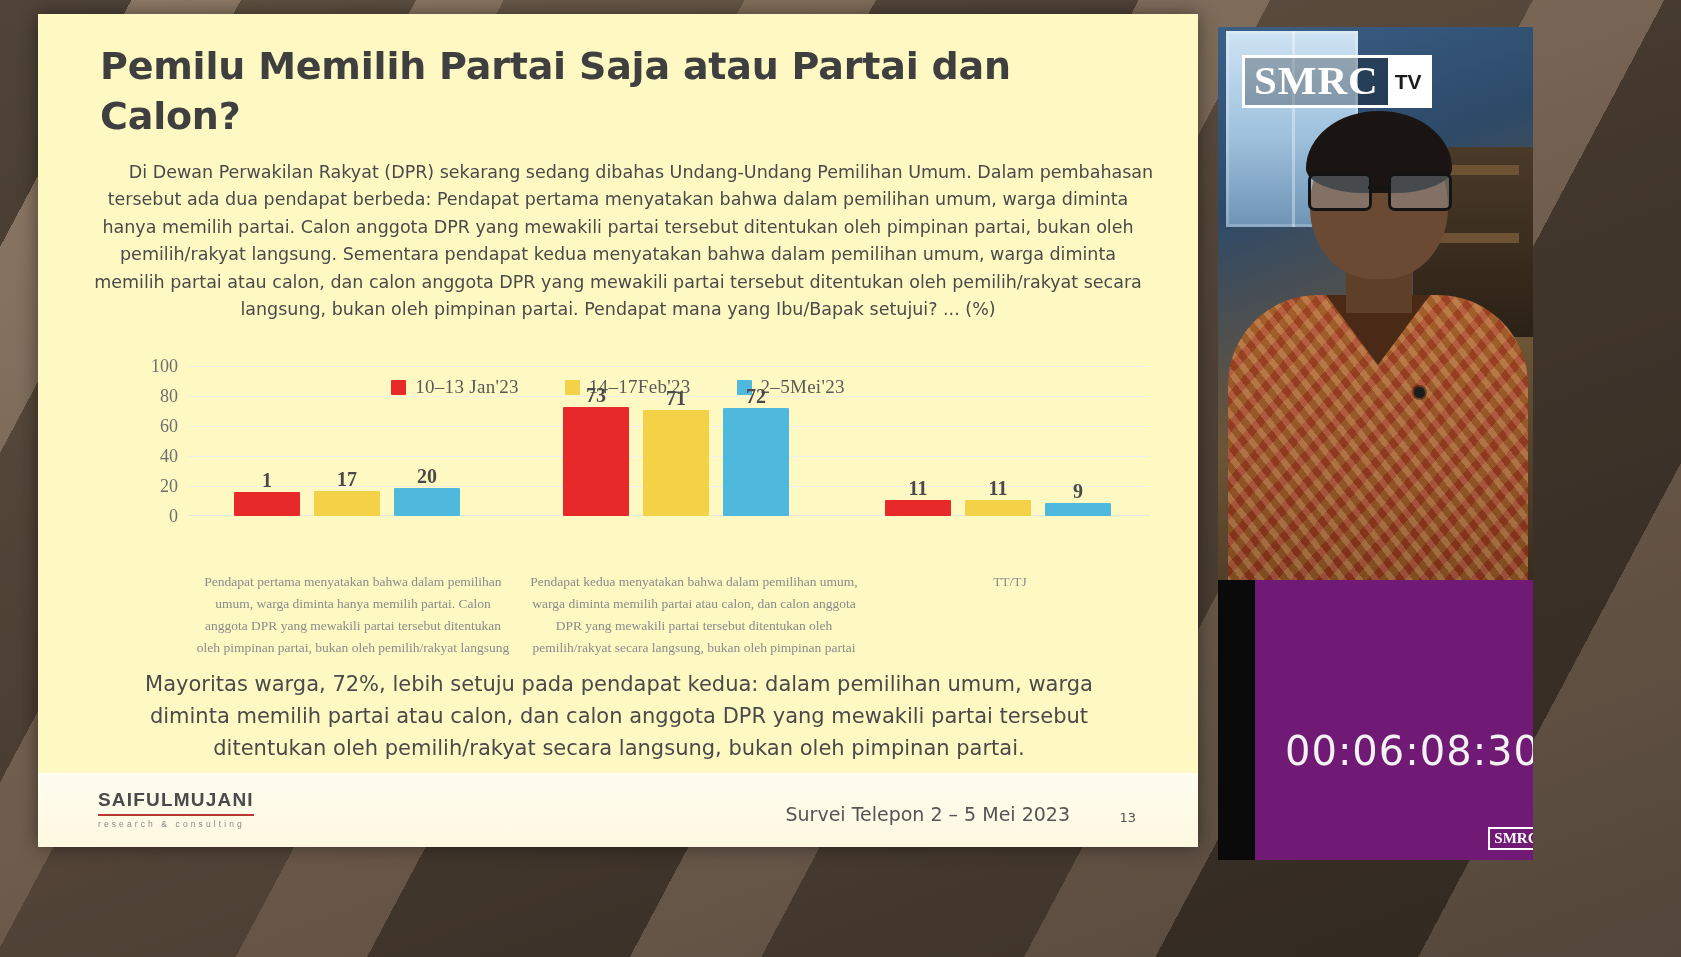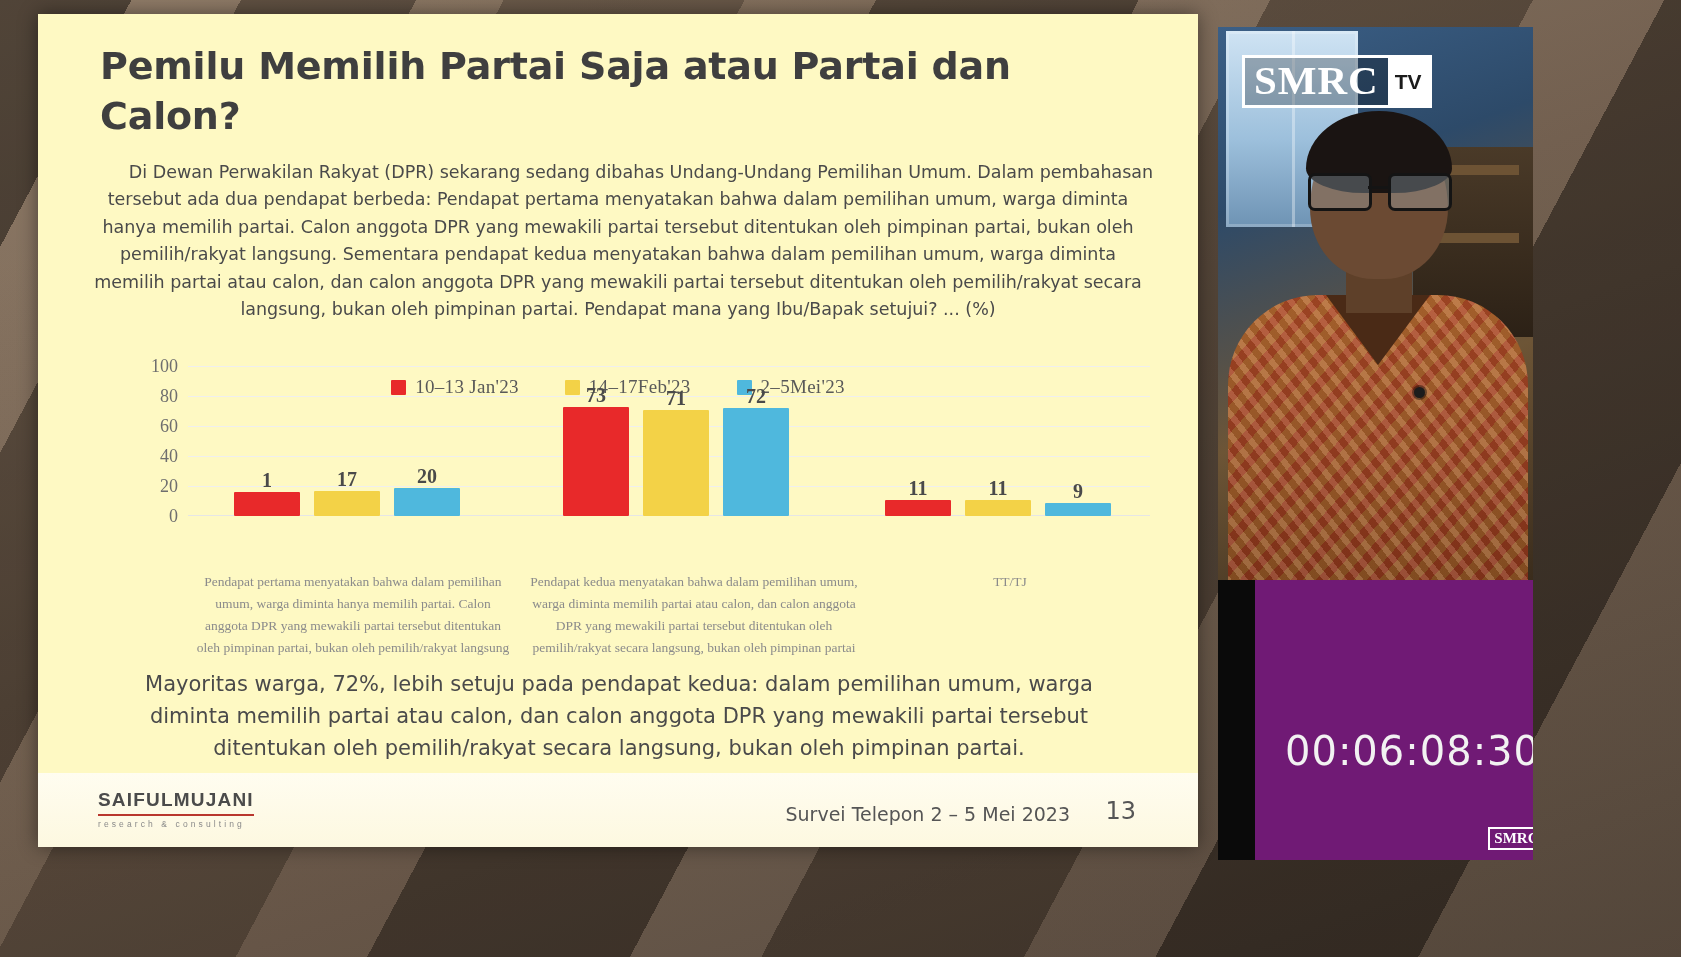--- a/index.html
+++ b/index.html
@@ -65,21 +65,21 @@
 
   
   .logo{position:absolute;left:60px;bottom:18px;}
   .logo-main{font-size:19px;letter-spacing:1.2px;color:#4b4b4b;font-weight:700;
       font-family:Liberation Sans, sans-serif;}
   .logo-rule{height:2px;background:#b9372e;margin:3px 0 3px;}
   .logo-sub{font-size:8.5px;letter-spacing:3.1px;color:#8a8a8a;
       font-family:"Liberation Sans",sans-serif;}
   .foot-src{position:absolute;right:128px;bottom:22px;font-size:19px;color:#555;
       font-family:"DejaVu Sans",sans-serif;}
-  .foot-page{position:absolute;right:62px;bottom:22px;font-size:24px;color:#555;
+  .foot-page{position:absolute;right:62px;bottom:22px;font-size:13px;color:#555;
       font-family:"DejaVu Sans",sans-serif;}
 
   
   #video{position:absolute;left:1218px;top:27px;width:315px;height:833px;
       background:#0a0a0a;overflow:hidden;}
   .vid-top{position:absolute;left:0;top:0;width:100%;height:553px;overflow:hidden;
       background:linear-gradient(160deg,#3b5f86 0%,#2d4a69 28%,#6d5536 64%,#3a2c1c 100%);}
   .vid-window{position:absolute;left:8px;top:4px;width:132px;height:196px;
       background:linear-gradient(180deg,#cfe3f3 0%,#9dc0dc 55%,#6e93b4 100%);
       box-shadow:inset 0 0 0 3px rgba(255,255,255,.22);}

